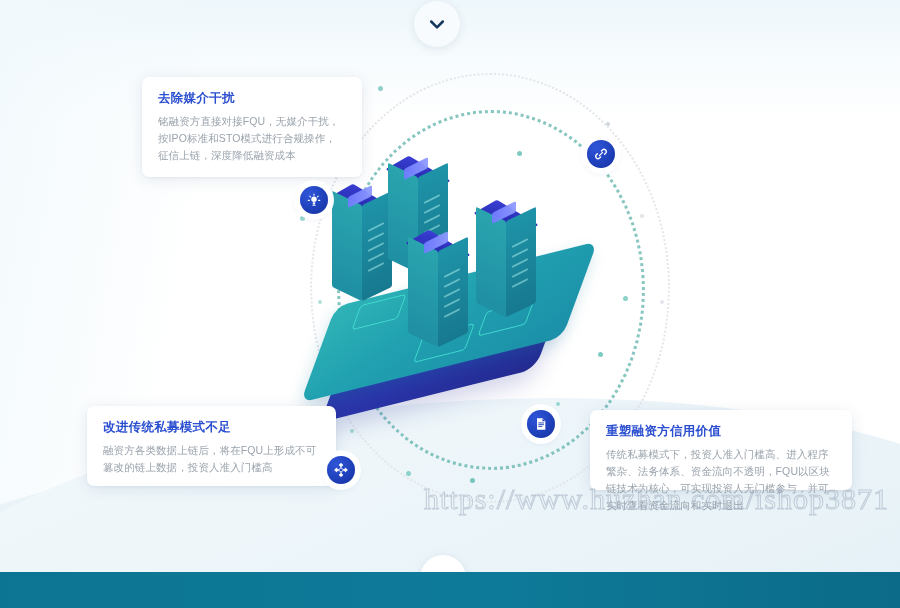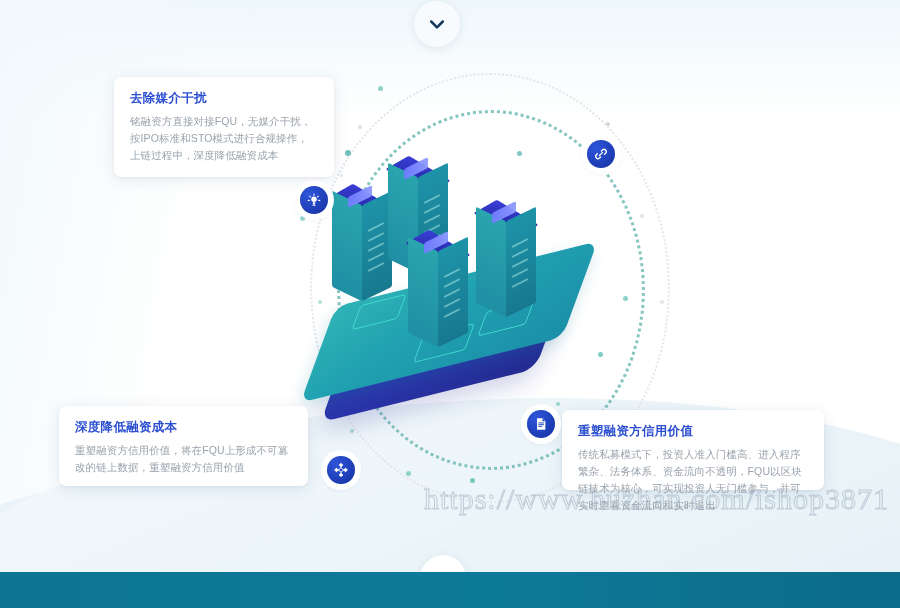--- a/index.html
+++ b/index.html
@@ -117,20 +117,21 @@
     position: absolute; height: 2px; background: rgba(180,245,240,.5); border-radius: 1px;
   }
 
   
   .card {
     position: absolute;
     background: #ffffff;
     border-radius: 7px;
     box-shadow: 0 3px 16px rgba(26,60,110,.10), 0 1px 3px rgba(26,60,110,.06);
     padding: 14px 16px 16px 16px;
+    margin-left: 28px;
   }
   .card .c-title {
     font-size: 12.5px; font-weight: bold; color: #2b4fd0;
     letter-spacing: .3px; margin-bottom: 7px; line-height: 1.2;
   }
   .card .c-body {
     font-size: 10.5px; color: #9aa3ad; line-height: 1.62;
     letter-spacing: .1px;
   }
   #card-1 { left: 114px; top: 77px;  width: 220px; height: 100px; }
@@ -257,27 +258,27 @@
       <div class="vent" style="left:36px;top:44px;width:16px;transform:skewY(-26deg);"></div>
       <div class="vent" style="left:36px;top:54px;width:16px;transform:skewY(-26deg);"></div>
       <div class="vent" style="left:36px;top:64px;width:16px;transform:skewY(-26deg);"></div>
       <div class="vent" style="left:36px;top:74px;width:16px;transform:skewY(-26deg);"></div>
       <div class="vent" style="left:36px;top:84px;width:16px;transform:skewY(-26deg);"></div>
     </div>
   </div>
 
   <div class="card" id="card-1">
     <div class="c-title">去除媒介干扰</div>
-    <div class="c-body">铭融资方直接对接FQU，无媒介干扰，按IPO标准和STO模式进行合规操作，上链过程中，深度降低融资成本</div>
+    <div class="c-body">铭融资方直接对接FQU，无媒介干扰，按IPO标准和STO模式进行合规操作，征信上链，深度降低融资成本</div>
   </div>
 
 
   <div class="card" id="card-3">
-    <div class="c-title">深度降低融资成本</div>
-    <div class="c-body">重塑融资方信用价值，将在FQU上形成不可篡改的链上数据，重塑融资方信用价值</div>
+    <div class="c-title">改进传统私募模式不足</div>
+    <div class="c-body">融资方各类数据上链后，将在FQU上形成不可篡改的链上数据，投资人准入门槛高</div>
   </div>
 
   <div class="card" id="card-4">
     <div class="c-title">重塑融资方信用价值</div>
     <div class="c-body">传统私募模式下，投资人准入门槛高、进入程序繁杂、法务体系、资金流向不透明，FQU以区块链技术为核心，可实现投资人无门槛参与，并可实时查看资金流向和实时退出</div>
   </div>
 
   <div class="badge" id="badge-1">
     <svg viewBox="0 0 24 24" fill="none" stroke="#ffffff" stroke-width="1.6" stroke-linecap="round">
       <path d="M12 3.2v1.6M5.6 6.2l1.1 1.1M18.4 6.2l-1.1 1.1M3.4 12.6h1.6M19 12.6h1.6"></path>

